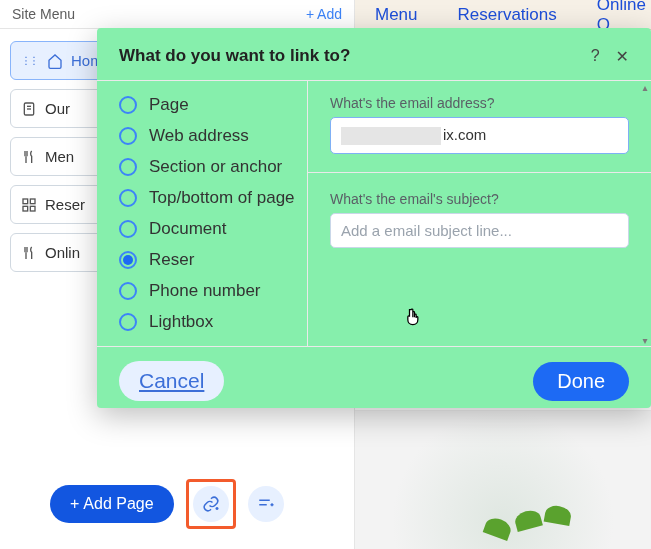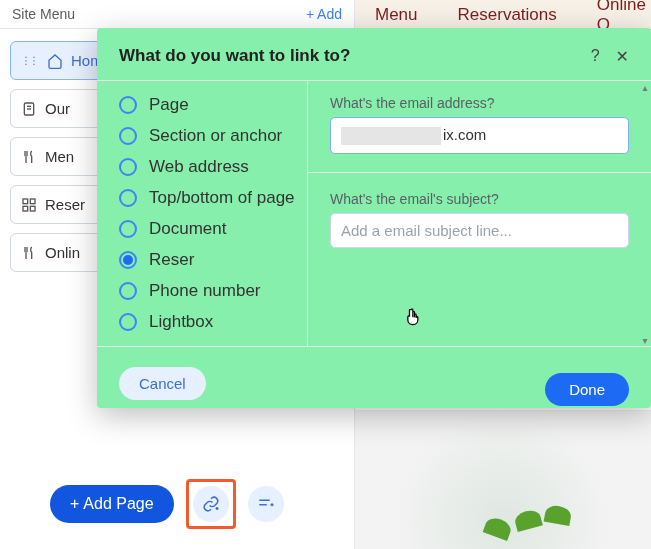--- a/index.html
+++ b/index.html
@@ -16,21 +16,21 @@
   .drag { color:#b0b0b0; font-size:10px; letter-spacing:-2px; margin-right:2px;}
   .page-icon { width:16px; height:16px; display:flex; align-items:center; justify-content:center; }
 
   .bottom-bar { position:absolute; bottom:0; left:0; width:355px; height:90px; display:flex; align-items:center; gap:12px; padding-left:50px;}
   .add-page-btn { background:#1256e0; color:#fff; border:none; border-radius:24px; padding:10px 20px; font-size:16px; font-weight:500; display:flex; align-items:center; gap:4px;}
   .circle-btn { width:36px; height:36px; border-radius:50%; background:#e7f0ff; display:flex; align-items:center; justify-content:center; color:#3c6fd8;}
   .highlight-wrap { border:3px solid #f35b2c; padding:4px; border-radius:4px; }
 
   
   .canvas { position:absolute; left:355px; top:0; right:0; bottom:0; background:#f6f0e6;}
-  .nav-strip { height:30px; background:#f6f0e6; display:flex; align-items:center; gap:40px; padding-left:20px; font-size:17px; color:#7f1d1d; border-bottom:1px solid #ddd2bd;}
+  .nav-strip { height:30px; background:#f6f0e6; display:flex; align-items:center; gap:40px; padding-left:20px; font-size:17px; color:#1d4ed8; border-bottom:1px solid #ddd2bd;}
   .canvas-body { position:absolute; top:30px; left:0; right:0; bottom:0; background:#fff;}
   .food-img { position:absolute; left:0; right:0; top:380px; bottom:0; background: radial-gradient(circle at 50% 80%, #dfe7e1 0%, #f3f3f3 60%); border-top:1px solid #eee;}
   .sprout { position:absolute; width:26px; height:18px; background:#5aa22e; border-radius:50% 50% 0 0; }
   .sprout.s1{ left:160px; top:100px; transform:rotate(-15deg);}
   .sprout.s2{ left:190px; top:95px; transform:rotate(10deg);}
   .sprout.s3{ left:130px; top:108px; transform:rotate(20deg);}
 
   
   .modal { position:absolute; left:97px; top:28px; width:554px; height:380px; background:#86efac; border-radius:4px; box-shadow:0 8px 30px rgba(0,0,0,0.25); display:flex; flex-direction:column;}
   .modal-header { display:flex; align-items:center; justify-content:space-between; padding:18px 22px 14px 22px;}
@@ -45,22 +45,22 @@
   .field-label { font-size:14px; color:#5a5f66; margin-bottom:6px;}
   .text-input { width:100%; border:1px solid #7fb0f5; border-radius:5px; padding:8px 10px; font-size:15px; color:#333; background:#fff;}
   .text-input.plain { border:1px solid #c9d7e8;}
   .text-input.placeholder { color:#9aa3ad;}
   .redacted { display:inline-block; width:100px; height:18px; background:#e5e5e5; vertical-align:middle; margin-right:2px;}
   .divider { height:1px; background:#eaeaea; margin:18px -22px;}
   .cursor { position:absolute; left:72px; top:116px; font-size:18px;}
   .scroll-track { position:absolute; right:0; top:0; bottom:0; width:12px; }
   .scroll-arrow { width:12px; height:12px; display:flex; align-items:center; justify-content:center; color:#7a7a7a; font-size:10px;}
   .modal-footer { display:flex; justify-content:space-between; align-items:center; padding:14px 22px;}
-  .cancel-btn { background:#e7f0ff; color:#3c6fd8; border:none; border-radius:20px; padding:8px 20px; font-size:15px;}
-  .done-btn { background:#1d6af4; color:#fff; border:none; border-radius:20px; padding:8px 24px; font-size:15px;margin-top:12px;}
+  .cancel-btn { background:#e7f0ff; color:#3c6fd8; border:none; border-radius:20px; padding:8px 20px; font-size:21px;text-decoration:underline;}
+  .done-btn { background:#1d6af4; color:#fff; border:none; border-radius:20px; padding:8px 24px; font-size:20px;}
 
   svg { display:block; }
 </style>
 </head>
 <body>
 
 <div class="canvas">
   <div class="nav-strip">
     <span>Menu</span>
     <span>Reservations</span>
@@ -179,25 +179,25 @@
     </div>
   </div>
   <div class="modal-body">
     <div class="link-types">
       <label class="radio-row">
           <span class="radio"></span>
           <span>Page</span>
         </label>
       <label class="radio-row">
           <span class="radio"></span>
+          <span>Web address</span>
+        </label>
+      <label class="radio-row">
+          <span class="radio"></span>
           <span>Section or anchor</span>
-        </label>
-      <label class="radio-row">
-          <span class="radio"></span>
-          <span>Web address</span>
         </label>
       <label class="radio-row">
           <span class="radio"></span>
           <span>Top/bottom of page</span>
         </label>
       <label class="radio-row">
           <span class="radio"></span>
           <span>Document</span>
         </label>
       <label class="radio-row">

